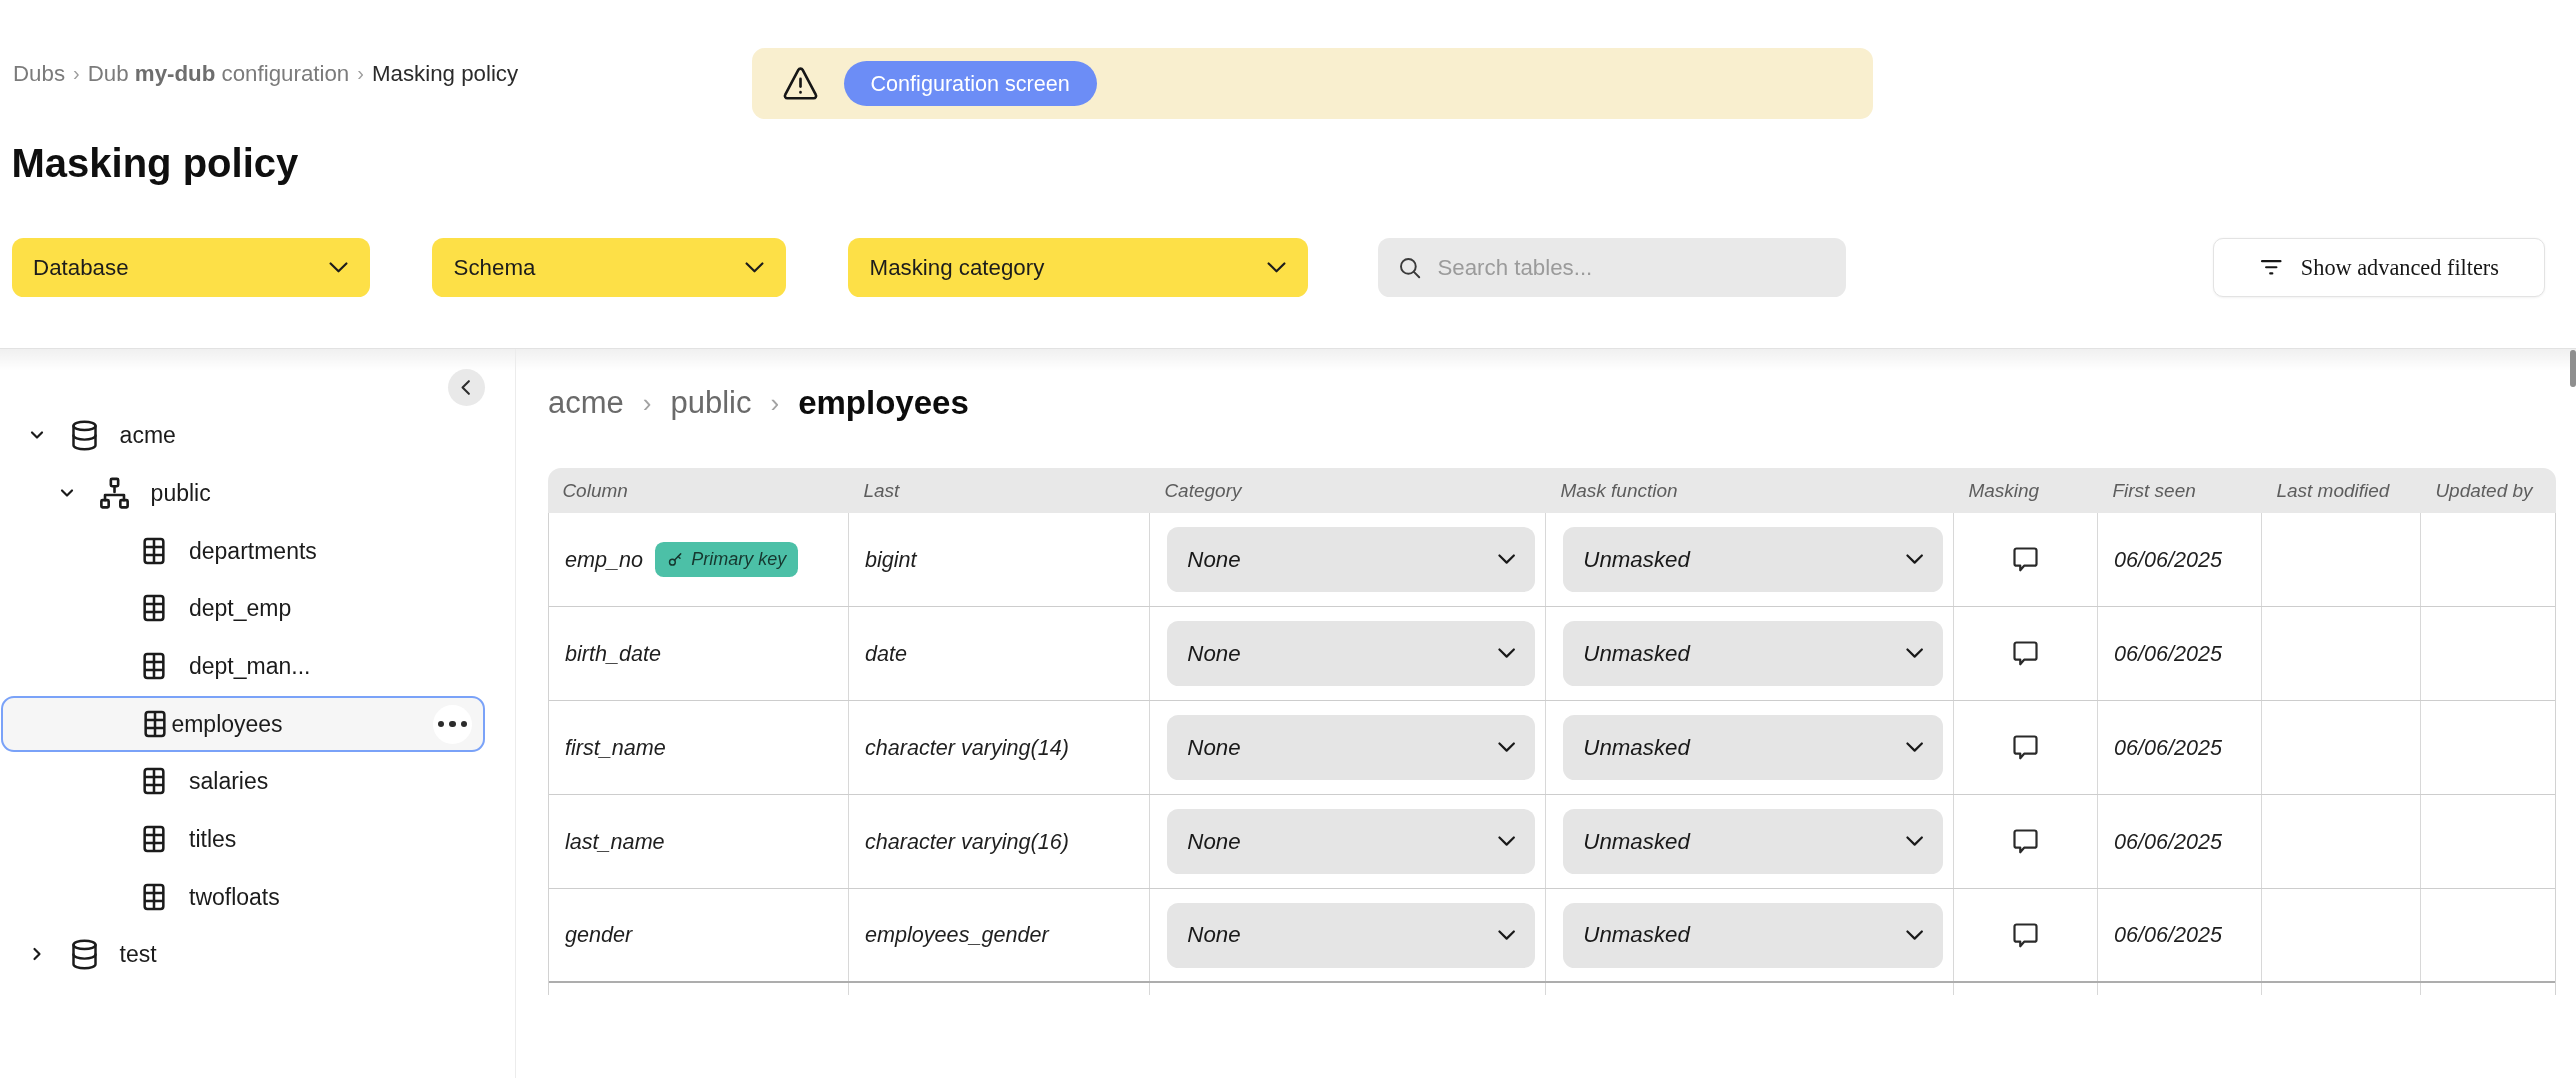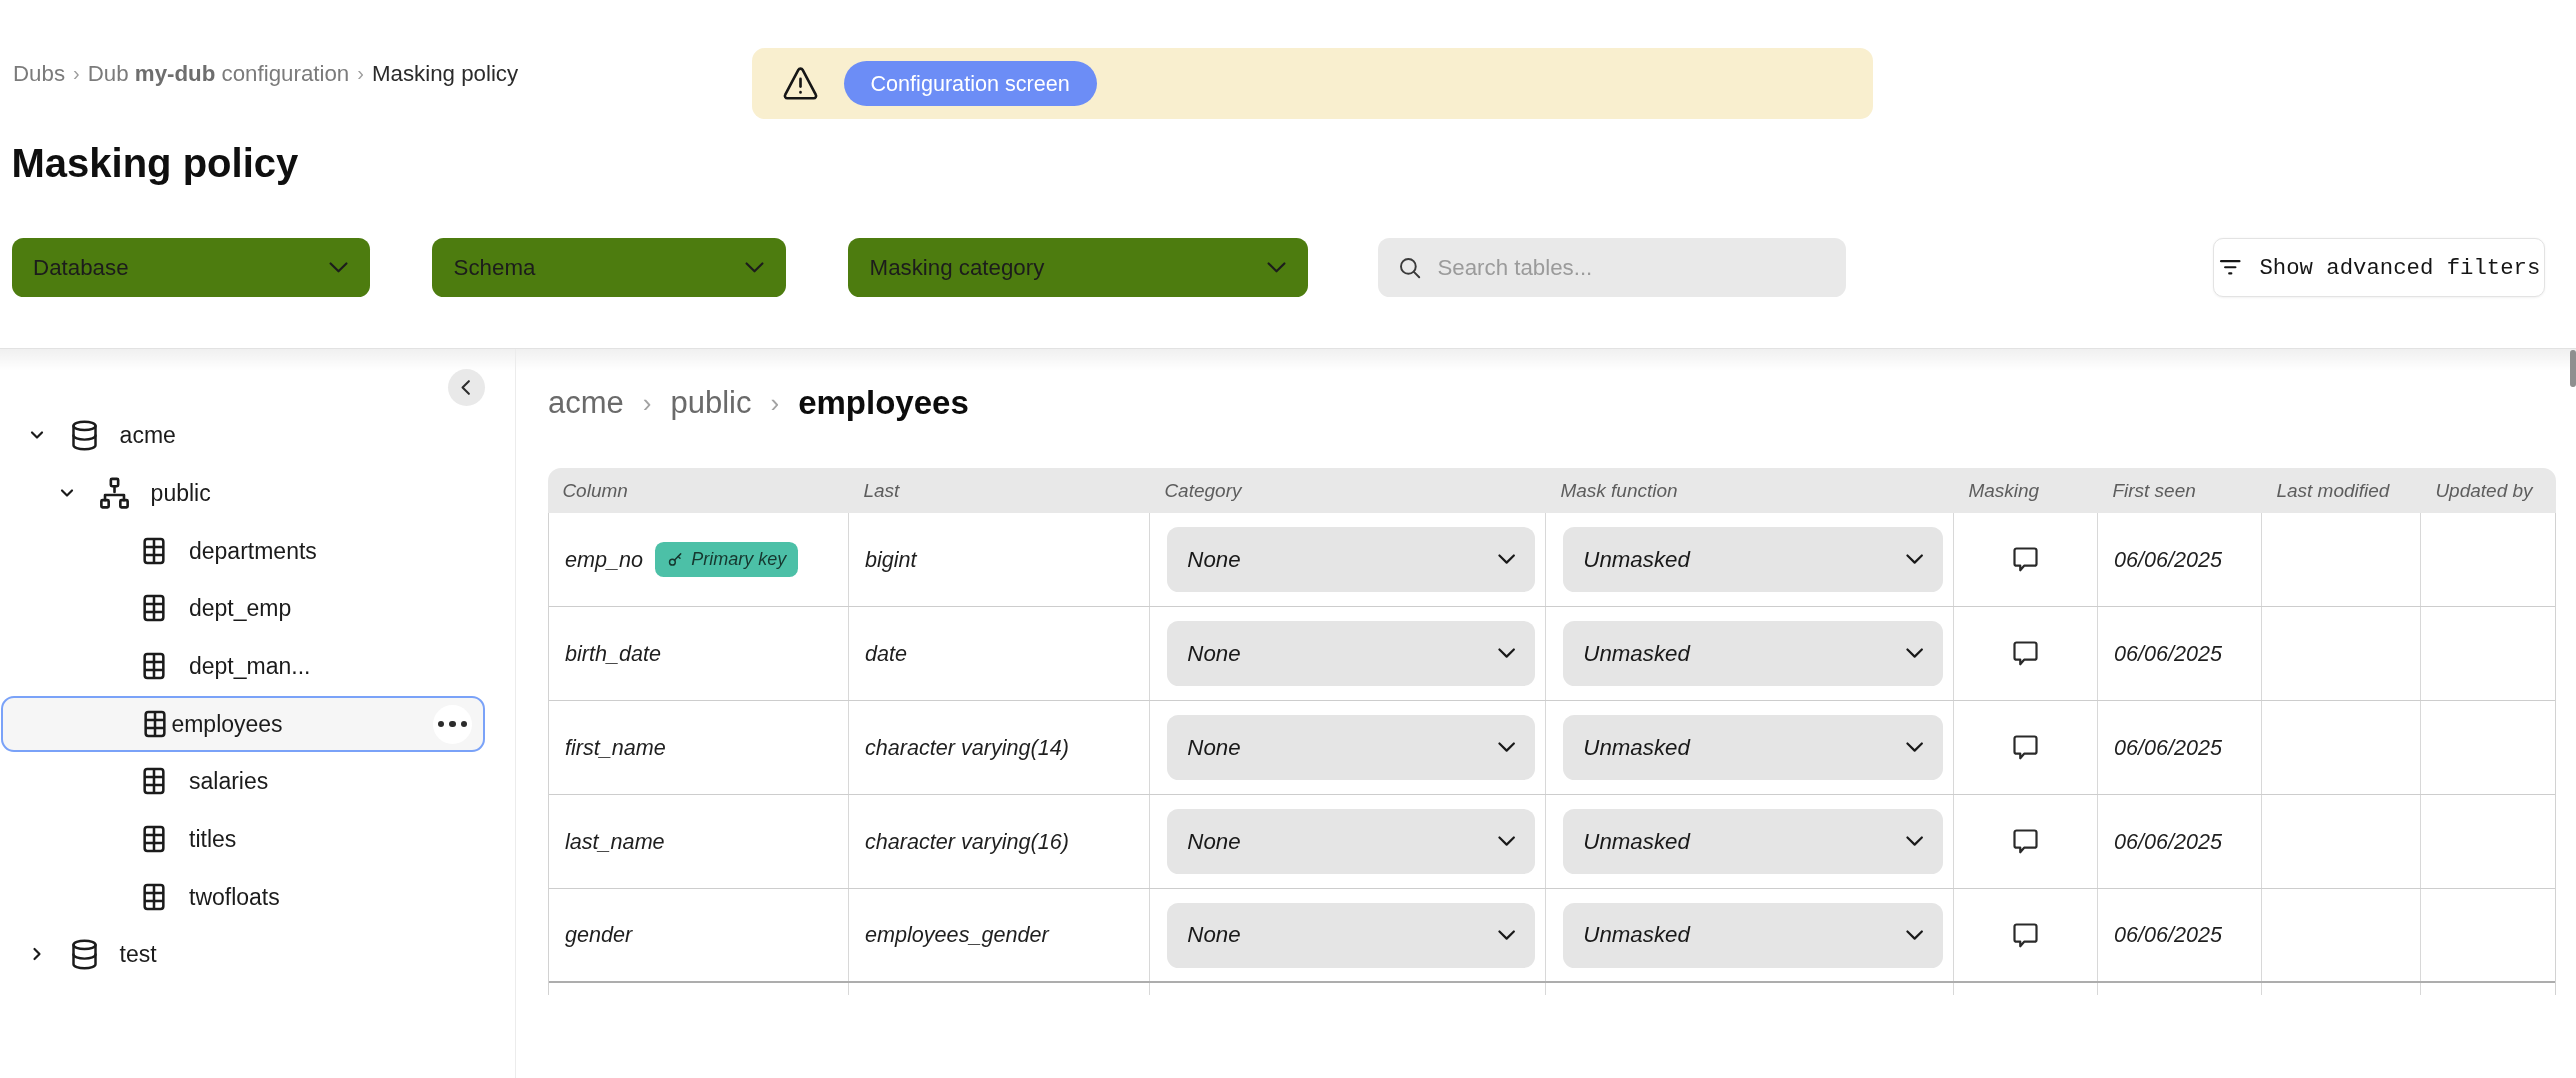--- a/index.html
+++ b/index.html
@@ -20,36 +20,36 @@
             padding:0 23px 0 30px; gap:24.5px; }
   .banner .msg { flex:1; font-size:21.6px; color:#161616; }
   .cfg-btn { height:45px; padding:0 27px; border:none; border-radius:23px; background:#6c8df6;
              color:#ffffff; font-size:21.6px; font-family:inherit; display:flex; align-items:center;
              cursor:pointer; white-space:nowrap; }
 
   
   .page-title { position:absolute; left:11.5px; top:141px; font-size:40px; font-weight:700; color:#0f0f0f; }
 
   
-  .chip { position:absolute; top:238px; height:59px; background:#4d7c0f; border-radius:11.5px;
+  .chip { position:absolute; top:238px; height:59px; background:#fde047; border-radius:11.5px;
           display:flex; align-items:center; justify-content:space-between;
           padding:0 21.6px; font-size:22.3px; color:#1c1c1c; cursor:pointer; }
   .chip-db   { left:11.5px;   width:358px; }
   .chip-sch  { left:432px;  width:354px; }
   .chip-cat  { left:848px; width:460px; }
   .search-box { position:absolute; top:238px; left:1378px; width:468px; height:59px;
                 background:#e9e9e9; border-radius:11.5px; display:flex; align-items:center;
                 gap:14.4px; padding:0 19px; }
   .search-box input { border:none; outline:none; background:transparent; flex:1;
                       font-size:22.3px; font-family:inherit; color:#333; }
   .search-box input::placeholder { color:#9b9b9b; }
   .adv-btn { position:absolute; top:238px; left:2213px; width:332px; height:59px; background:#ffffff;
              border:1.4px solid #e3e3e3; border-radius:10px; box-shadow:0 0.7px 2.2px rgba(0,0,0,0.06);
              display:flex; align-items:center; justify-content:center; gap:17.3px;
-             font-size:22.3px; color:#161616; font-family:Liberation Mono, monospace; cursor:pointer; }
+             font-size:22.3px; color:#161616; font-family:Liberation Serif, serif; cursor:pointer; }
 
   
   .divider { position:absolute; left:0; top:348px; width:2576px; height:1.4px; background:#e2e2e2; }
   .divider-shadow { position:absolute; left:0; top:349px; width:2576px; height:21.6px;
                     background:linear-gradient(rgba(0,0,0,0.06), rgba(0,0,0,0)); pointer-events:none; }
   .scroll-thumb { position:absolute; right:0; top:350px; width:6.5px; height:37px;
                   background:#8f8f8f; border-radius:2.9px; }
 
   
   .sidebar { position:absolute; left:0; top:349px; width:516px; height:729px;

